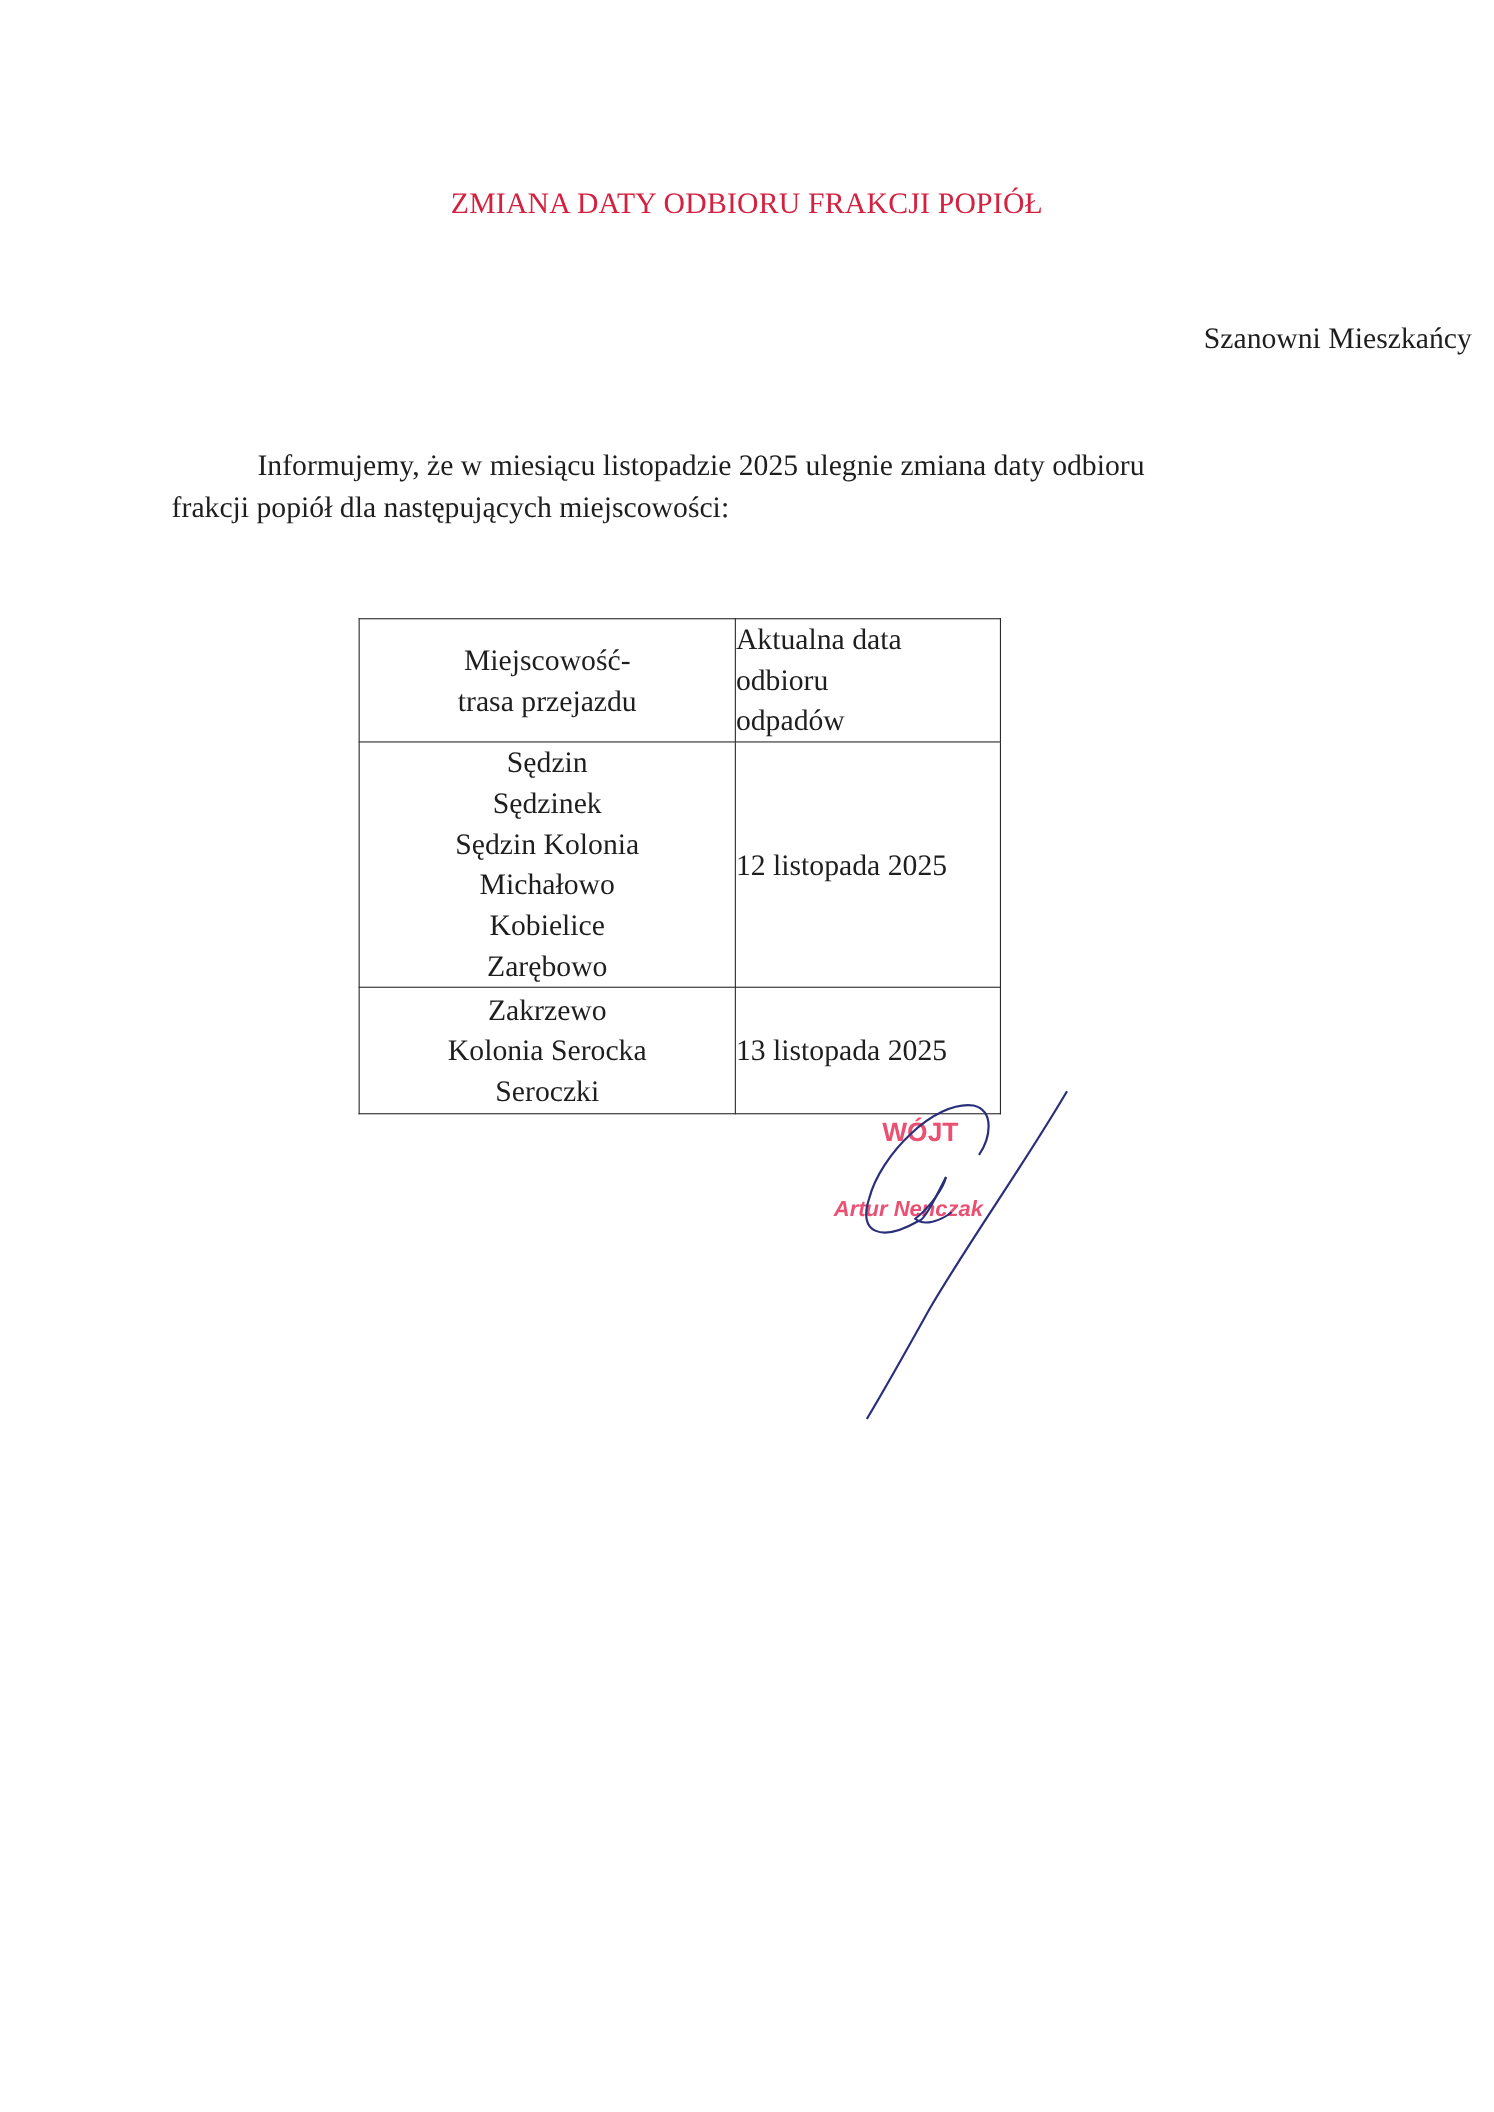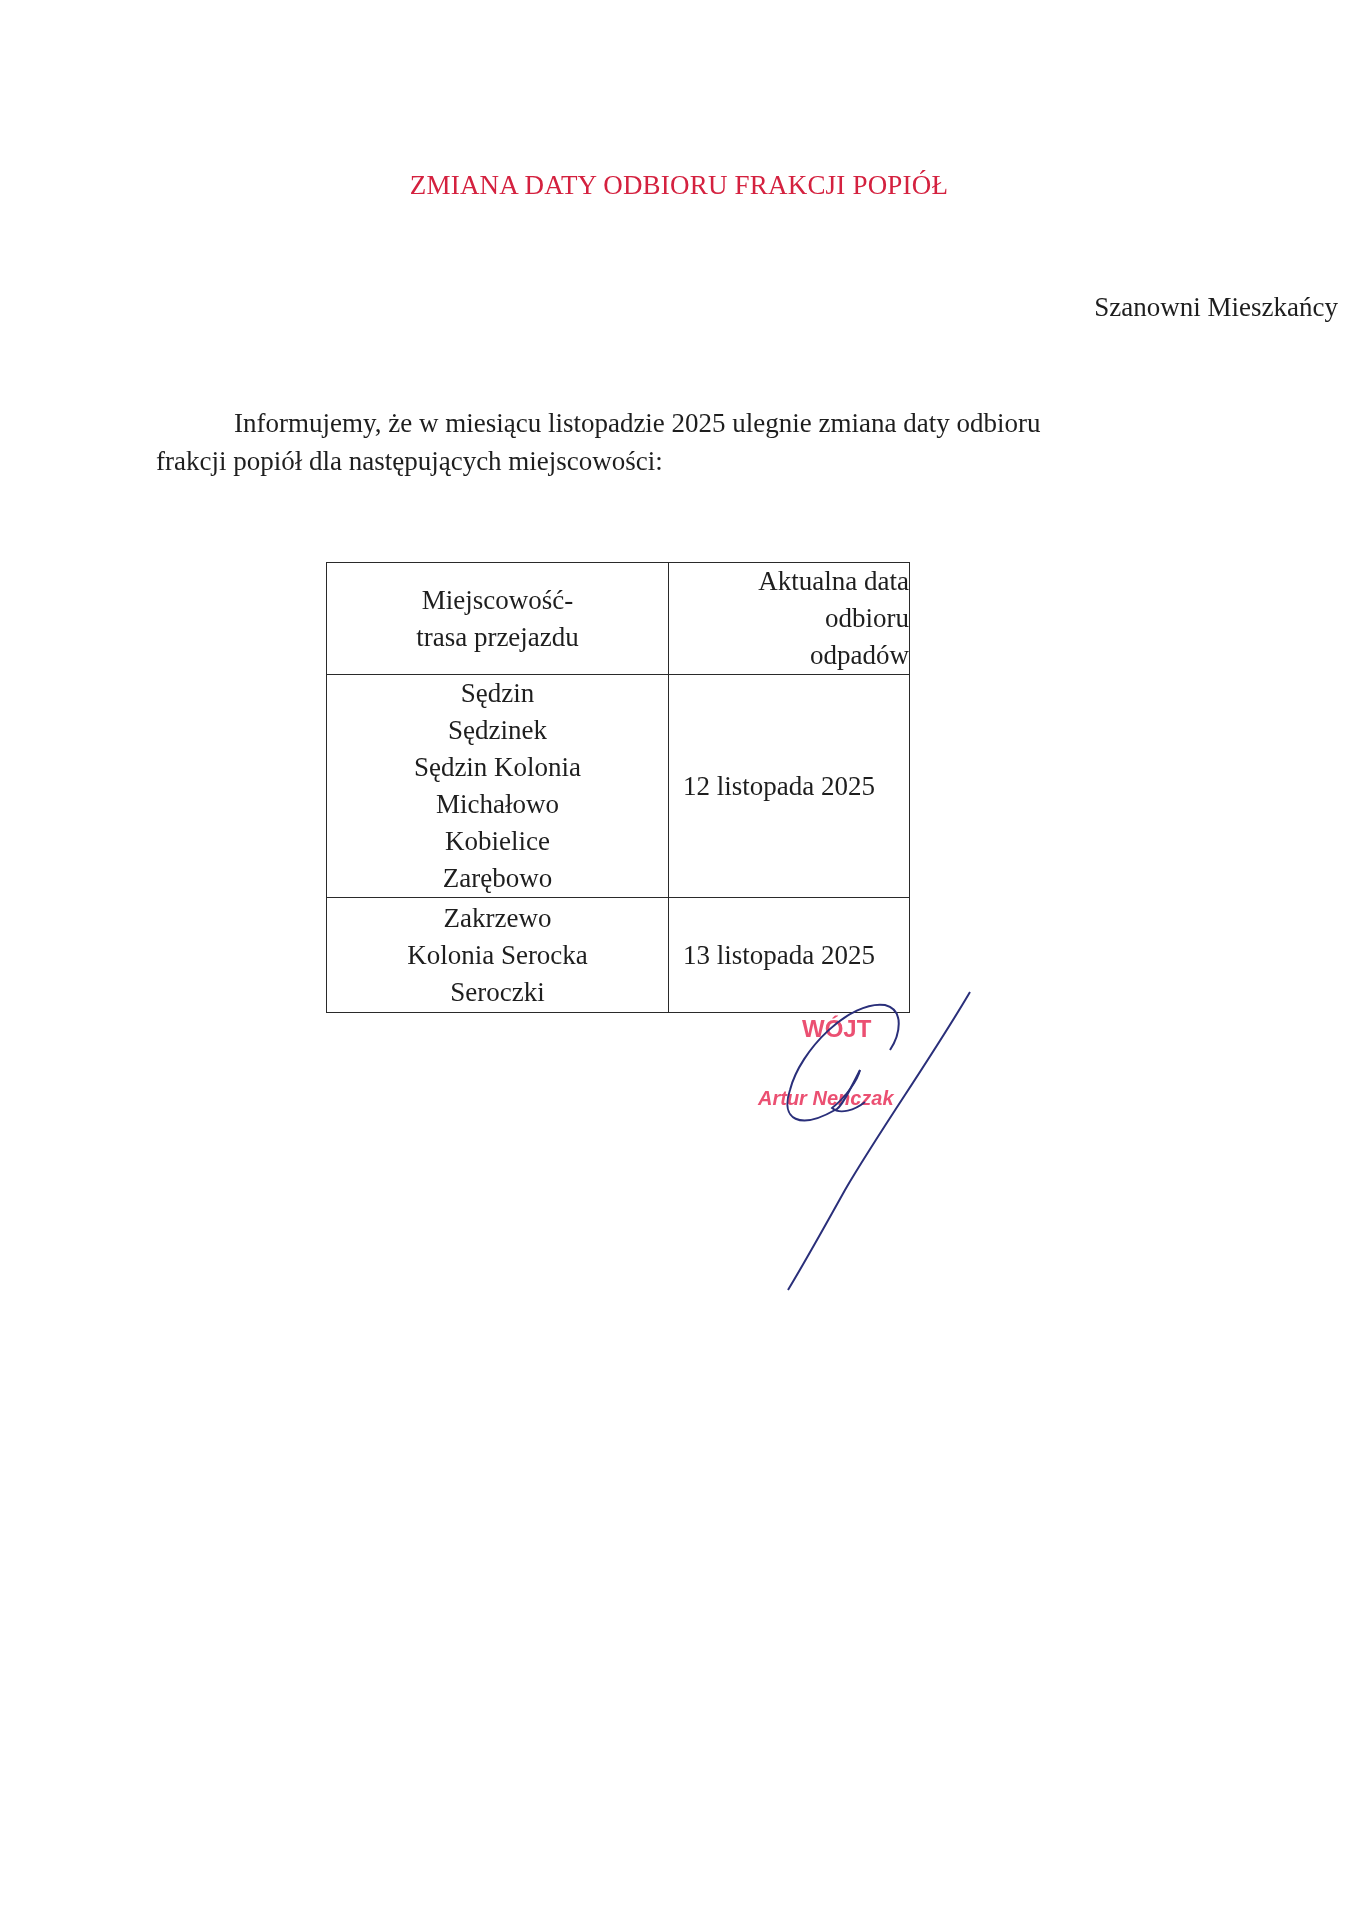--- a/index.html
+++ b/index.html
@@ -7,22 +7,22 @@
          font-family:"Liberation Serif", "DejaVu Serif", serif; color:#1e1e1e; }
   .title { position:absolute; left:0; width:1358px; top:170px; text-align:center;
            font-size:27px; color:#d4213f; letter-spacing:0.2px; }
   .greeting { position:absolute; left:0; width:1338px; top:292px; text-align:right; font-size:27px; }
   .para { position:absolute; left:156px; width:1040px; top:404px; font-size:27px; line-height:38px; }
   .para .indent { display:inline-block; width:78px; }
   table.sched { position:absolute; left:326px; top:562px; width:584px; border-collapse:collapse;
                 font-size:27px; }
   table.sched td { border:1.5px solid #2a2a2a; vertical-align:middle; padding:0; }
   table.sched td.loc { width:341px; text-align:center; line-height:37px; }
-  table.sched td.date { text-align:left; padding-left:14px; line-height:37px; }
-  table.sched td.hdr-date { text-align:right; }
+  table.sched td.date { text-align:left; line-height:37px; }
+  table.sched td.hdr-date { text-align:left; }
   .sig { position:absolute; left:740px; top:980px; width:260px; height:320px; }
 </style>
 </head>
 <body>
 
 <div class="title">ZMIANA DATY ODBIORU FRAKCJI POPIÓŁ</div>
 
 <div class="greeting">Szanowni Mieszkańcy</div>
 
 <div class="para">

